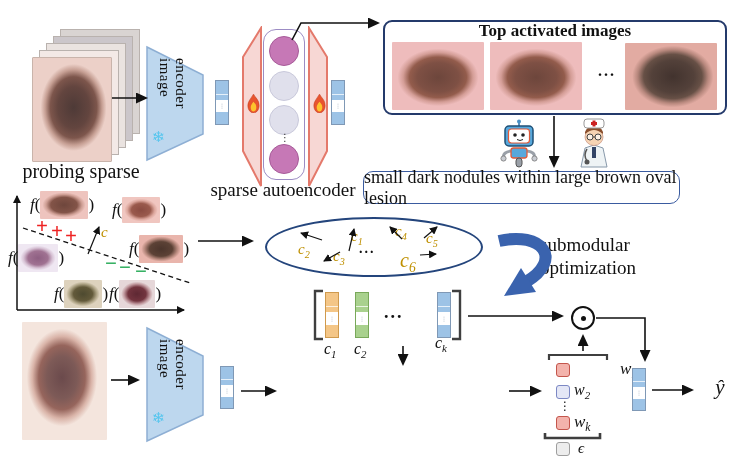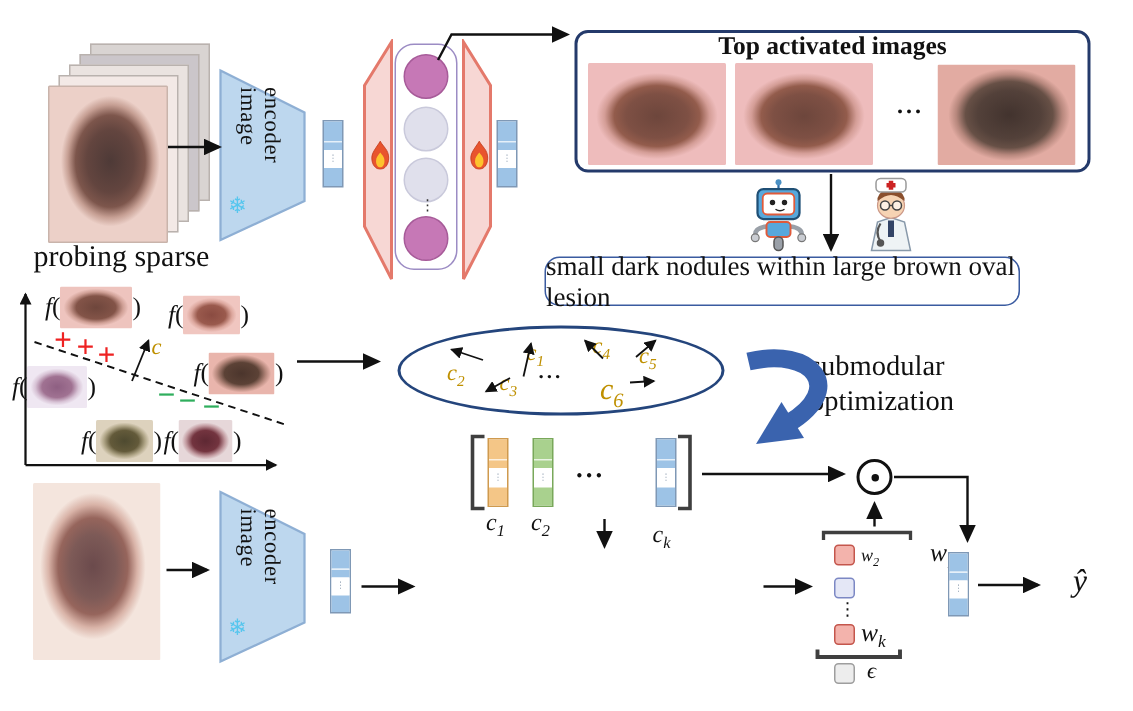--- a/index.html
+++ b/index.html
@@ -123,20 +123,21 @@
       <path d="M8,8 C9.5,10 11,11 11,14 C11,17 9.6,18.5 8,18.5 C6.4,18.5 5,17 5,14 C5,11.5 6.5,10 8,8 Z" fill="#fdc32d"></path>
     </svg>
   </div>
 
   <div class="chip chip-blue" style="left:331px;top:80px;">
     <span class="s1"></span>
       <span class="s2"></span>
     <span class="mid">⋮</span>
     <span class="s4"></span>
   </div>
+  <div class="lbl" style="left:193px;top:179px;width:180px;text-align:center;font-size:19px;">sparse autoencoder</div>
 
   <div class="topbox" style="left:383px;top:20px;width:344px;height:95px;"></div>
   <div class="lbl" style="left:383px;top:21px;width:344px;text-align:center;font-size:17px;font-weight:bold;">Top activated images</div>
   <div class="derm d-top1" style="left:392px;top:42px;width:92px;height:68px;"></div>
   <div class="derm d-top2" style="left:490px;top:42px;width:92px;height:68px;"></div>
   <div class="lbl hdots" style="left:592px;top:62px;width:30px;text-align:center;font-size:16px;">...</div>
   <div class="derm d-top3" style="left:625px;top:43px;width:92px;height:67px;"></div>
 
   <div class="abs" style="left:497px;top:119px;z-index:4;">
     <svg width="44" height="50" viewBox="0 0 44 50">
@@ -248,21 +249,21 @@
   </div>
   <div class="lbl hdots" style="left:384px;top:302px;font-size:18px;">...</div>
   <div class="chip chip-blue" style="left:437px;top:292px;height:46px;">
     <span class="s1"></span>
       <span class="s2"></span>
     <span class="mid">⋮</span>
     <span class="s4"></span>
   </div>
   <div class="lbl mi" style="left:324px;top:340px;font-size:16px;"><span>c</span><sub>1</sub></div>
   <div class="lbl mi" style="left:354px;top:340px;font-size:16px;"><span>c</span><sub>2</sub></div>
-  <div class="lbl mi" style="left:435px;top:348px;font-size:16px;"><span>c</span><sub>k</sub></div>
+  <div class="lbl mi" style="left:435px;top:334px;font-size:16px;"><span>c</span><sub>k</sub></div>
 
 
   <div class="derm d-input" style="left:22px;top:322px;width:85px;height:118px;"></div>
 
   <div class="abs" style="left:145px;top:326px;width:60px;height:117px;z-index:3;">
     <svg width="60" height="117">
       <polygon points="2,2 58,30 58,89 2,115" fill="#bdd7ee" stroke="#8eafd4" stroke-width="1.5"></polygon>
     </svg>
     <div class="enc-text" style="left:11px;top:13px;width:40px;height:92px;">
       <span>image</span>
@@ -274,21 +275,21 @@
   <div class="chip chip-blue" style="left:220px;top:366px;height:43px;">
     <span class="s1"></span>
       <span class="s2"></span>
     <span class="mid">⋮</span>
     <span class="s4"></span>
   </div>
 
   <div class="wsq wsq-red" style="left:556px;top:363px;"></div>
   <div class="lbl mi" style="left:574px;top:359px;font-size:17px;margin-left:46px;"><span>w</span><sub>1</sub></div>
   <div class="wsq wsq-lav" style="left:556px;top:385px;"></div>
-  <div class="lbl mi" style="left:574px;top:363px;font-size:12px;text-align:right;"><span>w</span><sub>2</sub></div>
+  <div class="lbl mi" style="left:574px;top:381px;font-size:16px;text-align:right;"><span>w</span><sub>2</sub></div>
   <div class="lbl vdots" style="left:559px;top:400px;font-size:12px;">⋮</div>
   <div class="wsq wsq-red" style="left:556px;top:416px;"></div>
   <div class="lbl mi" style="left:574px;top:412px;font-size:17px;"><span>w</span><sub>k</sub></div>
   <div class="wsq wsq-gray" style="left:556px;top:442px;"></div>
   <div class="lbl mi" style="left:578px;top:440px;font-size:15px;">ϵ</div>
 
   <div class="odot" style="left:571px;top:306px;"></div>
   <div class="chip chip-blue" style="left:632px;top:368px;height:43px;">
     <span class="s1"></span>
       <span class="s2"></span>

